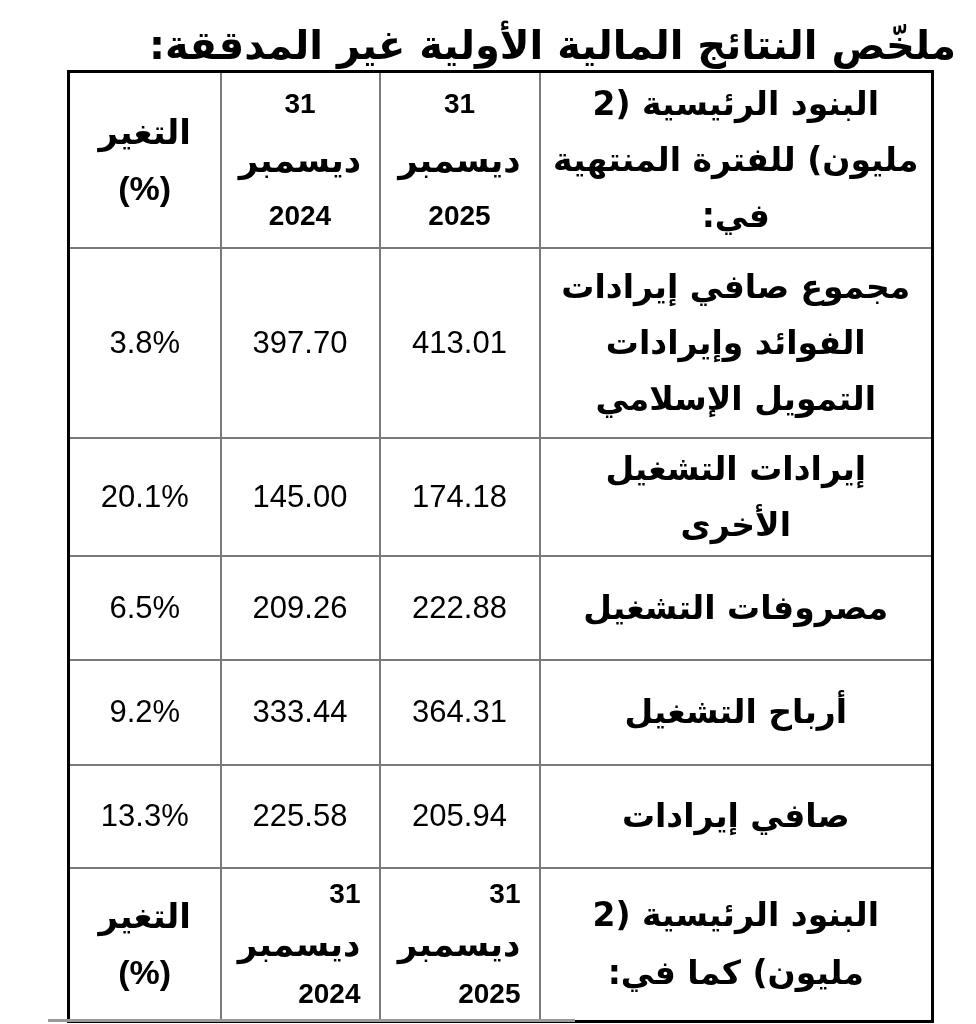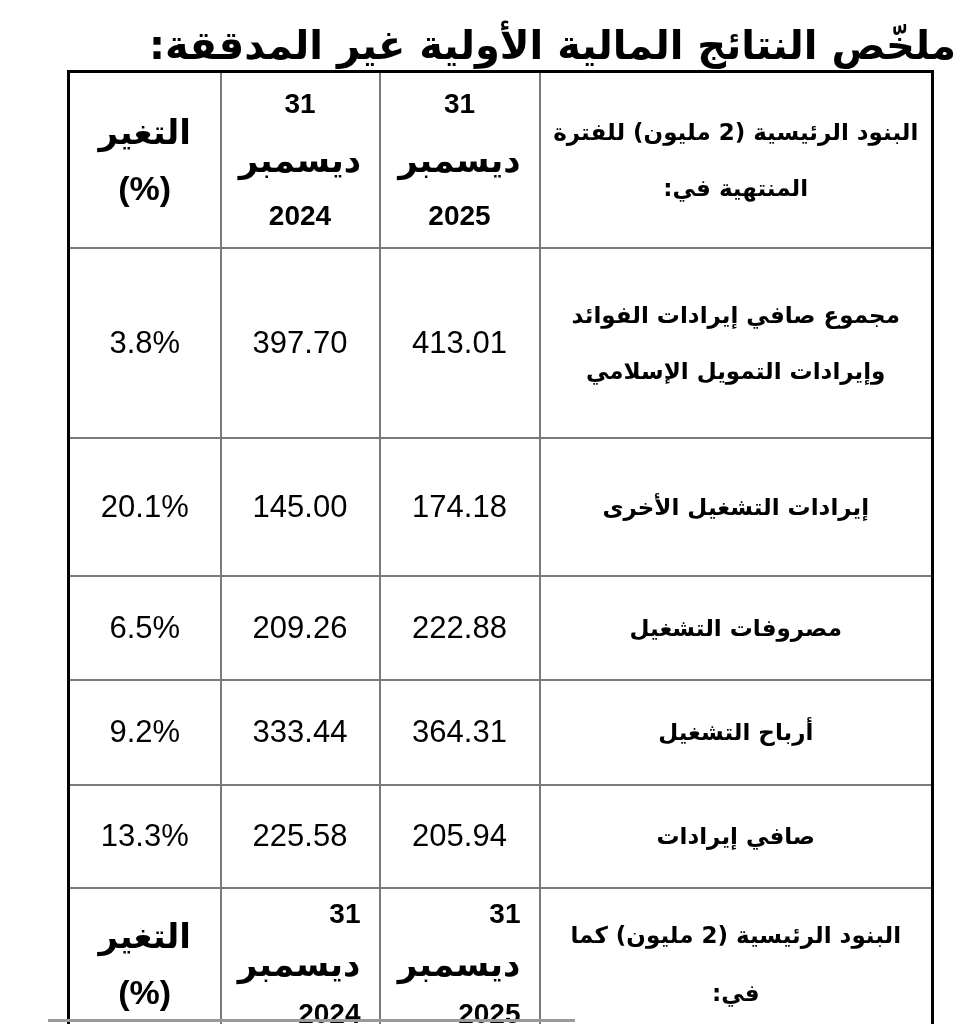--- a/index.html
+++ b/index.html
@@ -43,30 +43,30 @@
     border: 2px solid #7a7a7a;
     text-align: center;
     vertical-align: middle;
     color: #000000;
     overflow: hidden;
     padding: 0 6px;
   }
   
   tr.row-header      { height: 176px; }
   tr.row-0           { height: 190px; }
-  tr.row-1           { height: 138px; }
+  tr.row-1           { height: 118px; }
   tr.row-2           { height: 104px; }
   tr.row-3           { height: 105px; }
   tr.row-4           { height: 103px; }
   tr.row-footer      { height: 154px; }
   
   .lbl {
     font-family: "DejaVu Sans", sans-serif;
     font-weight: 700;
-    font-size: 23px;
+    font-size: 33px;
     line-height: 56px;
     margin-left: 14px;
   }
   
   .date-cell span { display: block; }
   .date-day, .date-year {
     font-family: "Liberation Sans", "DejaVu Sans", sans-serif;
     font-weight: 700;
     font-size: 28px;
     line-height: 56px;

